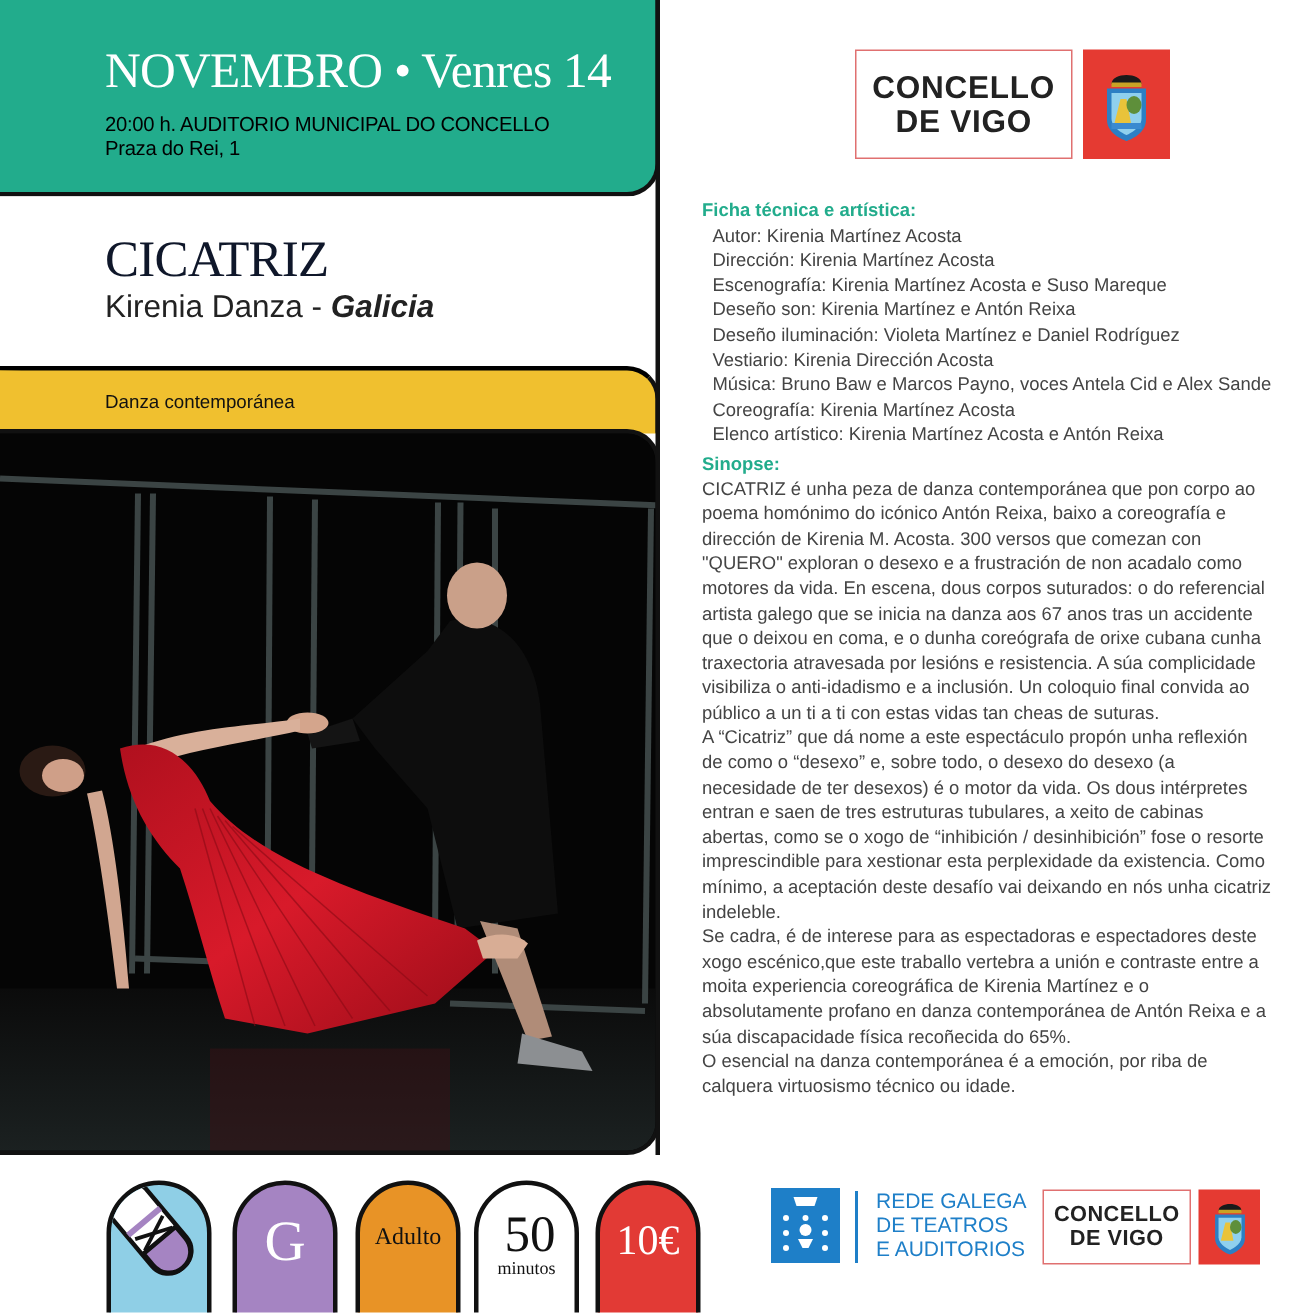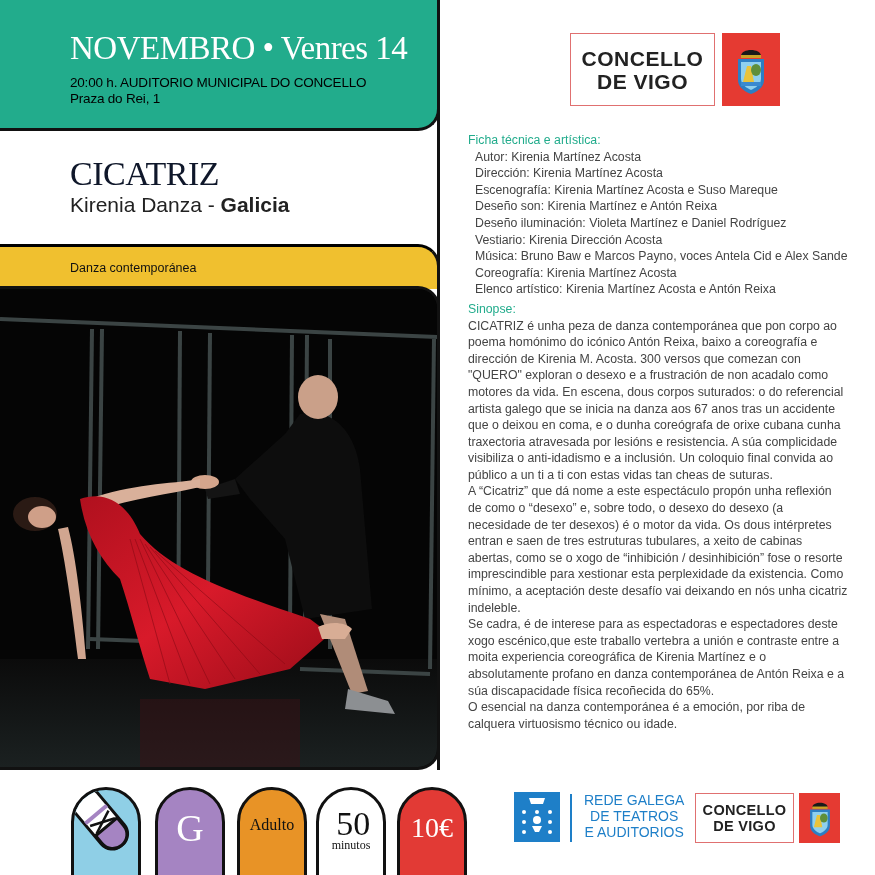--- a/index.html
+++ b/index.html
@@ -27,21 +27,21 @@
   .venue-line2 { top: 91px; }
 
   .title-block { position: absolute; left: 70px; top: 155px; }
   .show-title {
     font-family: "Liberation Serif", serif; font-size: 34px; color: #0f172a; letter-spacing: -0.5px;
     display: block;
   }
   .company {
     display: block; margin-top: 0px; font-size: 21px; color: #222; font-weight: 300; white-space: nowrap;
   }
-  .company .region { font-weight: bold; }
+  .company .region { font-style: italic; font-weight: bold; }
 
   .genre-band {
     position: absolute; left: 0; top: 244px; width: 440px; height: 45px;
     background: #f0c02f; border-top: 3px solid #000000; border-right: 3px solid #111;
     border-top-right-radius: 22px;
   }
   .genre-label { position: absolute; left: 70px; top: 14px; font-size: 12.5px; color: #111; }
 
   .photo {
     position: absolute; left: 0; top: 286px; width: 440px; height: 484px;
@@ -57,21 +57,21 @@
     display: flex; flex-direction: column; align-items: center; justify-content: center;
     font-family: "Liberation Sans", sans-serif; font-weight: bold; font-size: 21px; line-height: 23px; color: #222;
     letter-spacing: 0.5px;
   }
   .logo-crest {
     position: absolute; left: 152px; top: 0; width: 58px; height: 73px; background: #e53a32;
     display: flex; align-items: center; justify-content: center;
   }
 
   .info { position: absolute; left: 468px; top: 132px; width: 380px; font-size: 12.3px; line-height: 16.6px; color: #444; }
-  .info .section-heading { color: #22ac8c; font-weight: 400; }
+  .info .section-heading { color: #22ac8c; font-weight: 700; }
   .info .credit { padding-left: 7px; white-space: nowrap; }
   .info .credit.wrap { white-space: normal; }
   .info p { margin: 0; }
 
   
   .badge {
     position: absolute; top: 787px; width: 70px; height: 100px;
     border: 3px solid #111; border-radius: 35px 35px 0 0; overflow: hidden;
     display: flex; align-items: flex-start; justify-content: center;
   }
@@ -86,21 +86,21 @@
   .b4 .num { color: #111; font-size: 34px; line-height: 32px; margin-top: 18px; display: block; text-align: right; }
   .b4 .unit { color: #111; font-size: 12px; display: block; text-align: center; margin-top: -2px; }
   .b5 .badge-text { color: #fff; font-size: 28px; margin-top: 22px; }
 
   .logos-bottom { position: absolute; left: 514px; top: 792px; }
   .xunta-box {
     position: absolute; left: 0; top: 0; width: 46px; height: 50px; background: #1e7fc8;
   }
   .xunta-sep { position: absolute; left: 56px; top: 2px; width: 2px; height: 48px; background: #1e7fc8; }
   .xunta-text {
-    position: absolute; left: 70px; top: 0px; font-size: 14px; line-height: 16px; color: #1e7fc8; white-space: nowrap; text-align: center;
+    position: absolute; left: 70px; top: 0px; font-size: 14px; line-height: 16px; color: #1e7fc8; white-space: nowrap;
   }
   .logo-box-sm {
     position: absolute; left: 181px; top: 1px; width: 99px; height: 50px; border: 1.5px solid #e07070;
     display: flex; flex-direction: column; align-items: center; justify-content: center;
     font-weight: bold; font-size: 14.5px; line-height: 16px; color: #222; letter-spacing: 0.3px;
   }
   .logo-crest-sm {
     position: absolute; left: 285px; top: 1px; width: 41px; height: 50px; background: #e53a32;
     display: flex; align-items: center; justify-content: center;
   }

